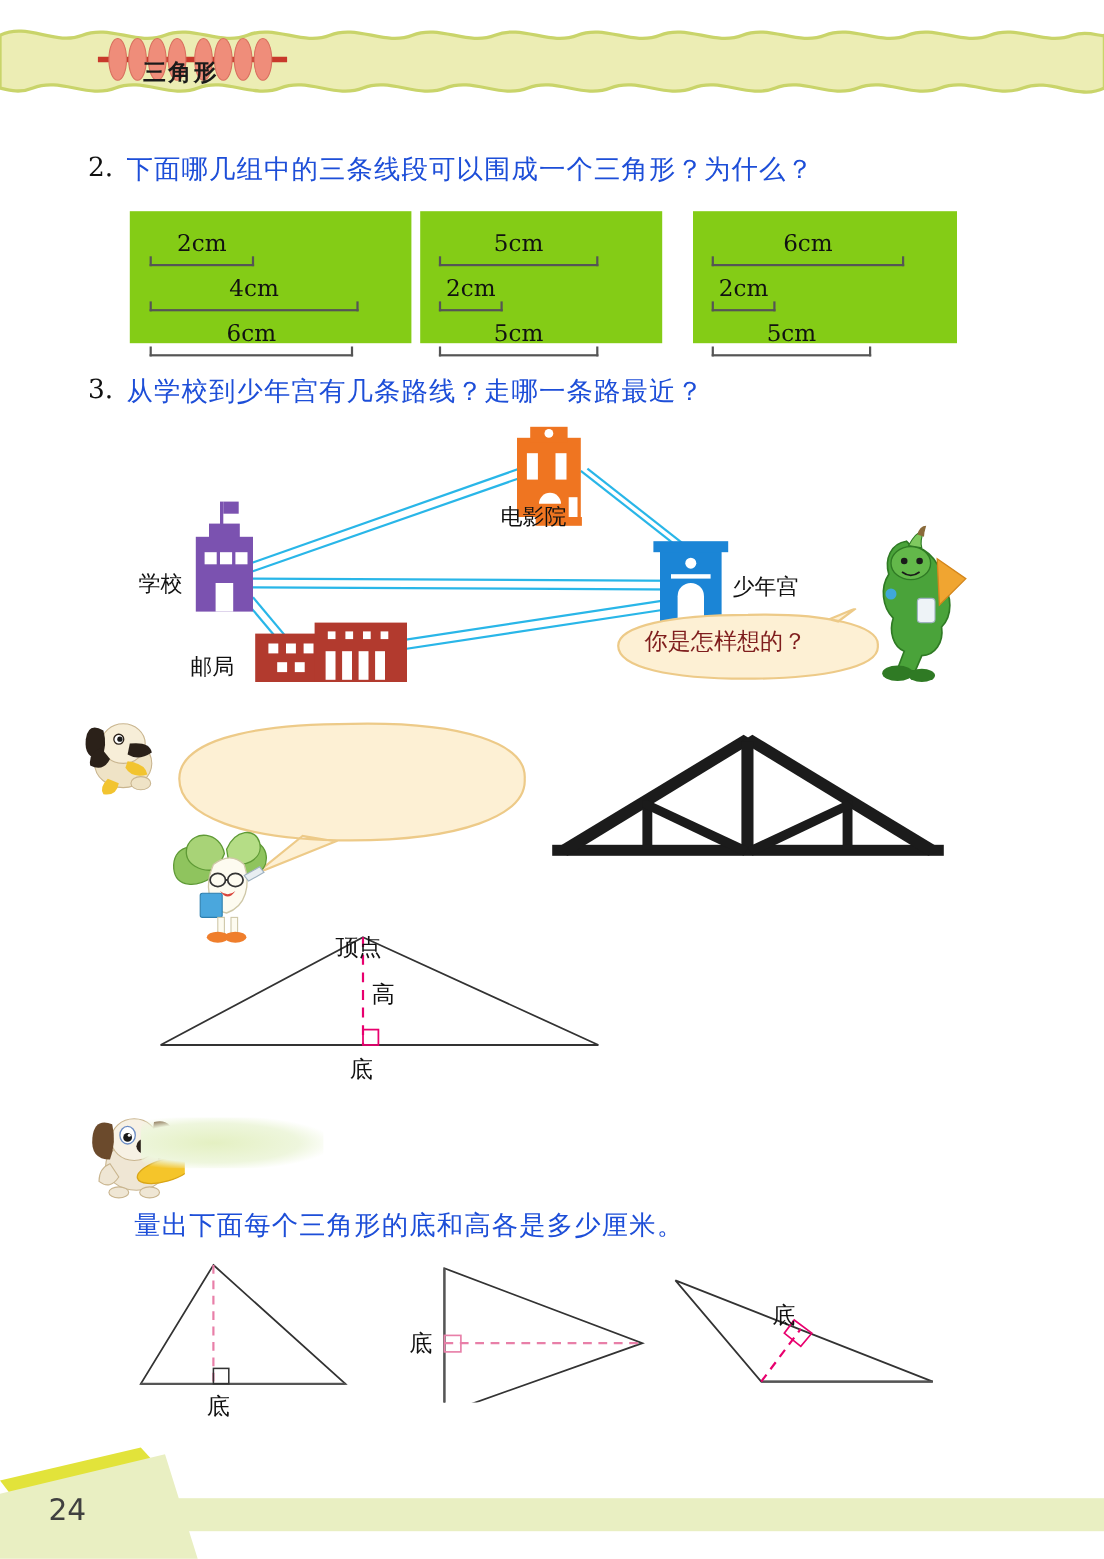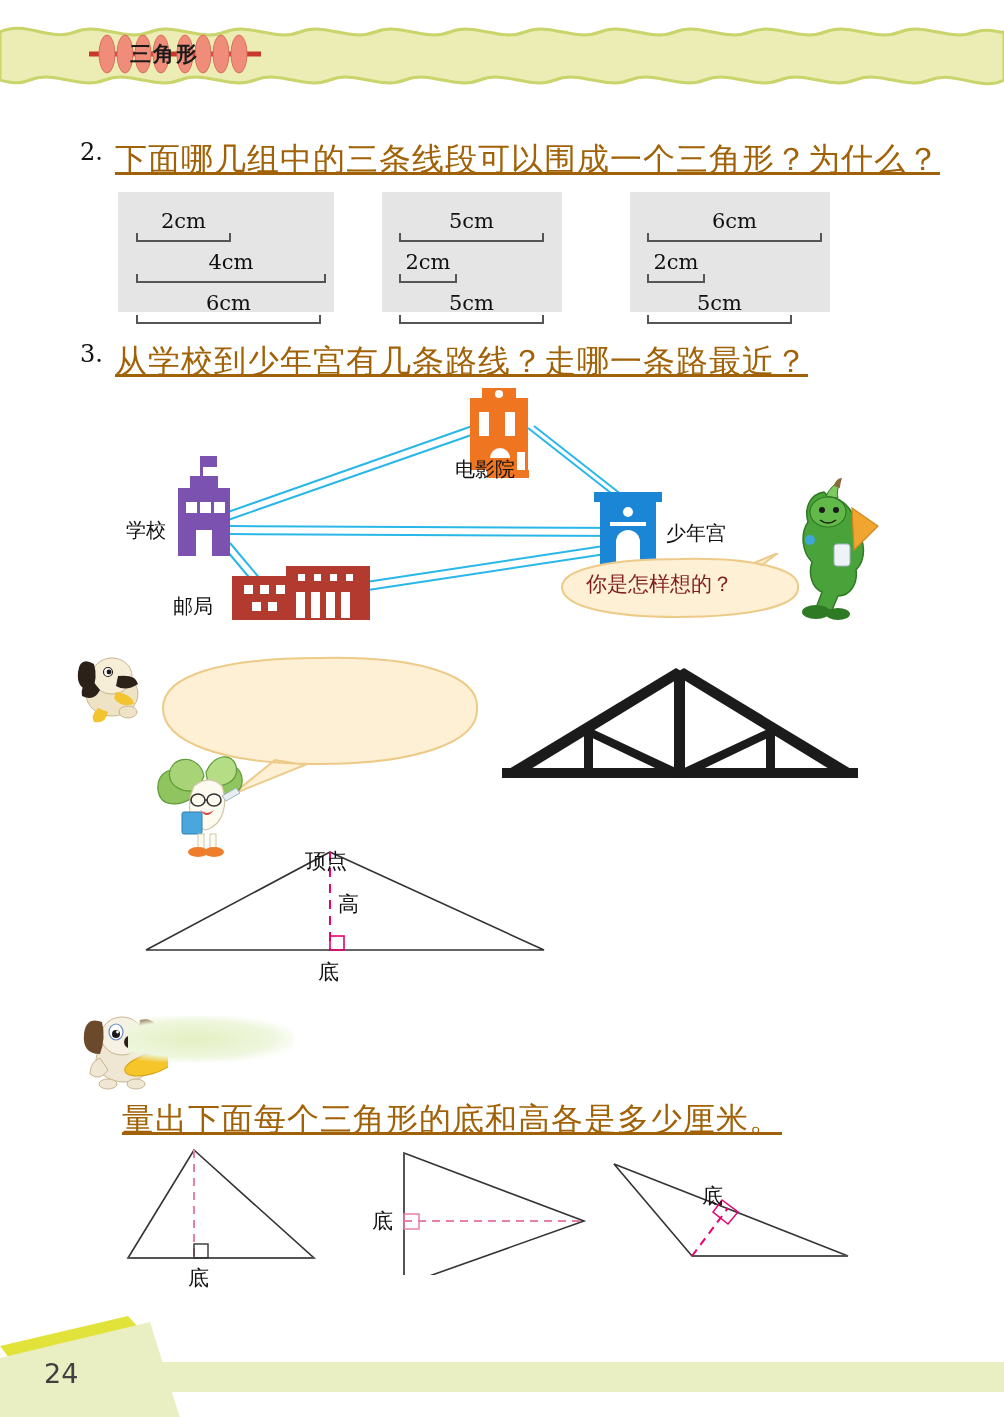--- a/index.html
+++ b/index.html
@@ -11,39 +11,39 @@
     overflow:hidden;
   }
   .page{position:absolute;inset:0;}
 
   
   .banner{
     position:absolute;left:0;top:22px;width:1004px;height:70px;
   }
   .banner svg{display:block;}
   .banner-title{
-    position:absolute;left:130px;top:40px;
+    position:absolute;left:130px;top:52px;
     font-size:21px;color:#1a1a1a;letter-spacing:2px;
     font-family:"DejaVu Serif","Liberation Serif",serif;
     font-weight:700;z-index:4;
   }
   .abacus{position:absolute;left:85px;top:31px;z-index:3;}
 
   
   .qtext{
     position:absolute;
-    font-size:32px;color:#a16207;
-    font-family:"DejaVu Serif","Liberation Serif",serif;
-    white-space:nowrap;letter-spacing:1px;text-decoration:underline;
+    font-size:24px;color:#1d4ed8;
+    font-family:"DejaVu Serif","Liberation Serif",serif;
+    white-space:nowrap;letter-spacing:1px;
   }
   .qnum{position:absolute;font-size:24px;color:#111;}
 
   
   .segbox{
-    position:absolute;background:#e5e5e5;
+    position:absolute;background:#84cc16;padding-left:40px;
   }
   .seg{position:absolute;}
   .seg .lbl{
     position:absolute;left:50%;transform:translateX(-50%);
     bottom:9px;font-size:21px;color:#111;white-space:nowrap;
     font-family:"DejaVu Serif","Liberation Serif",serif;
   }
   .seg .bar{
     position:absolute;bottom:0;left:0;height:2px;width:100%;
     background:#555;

